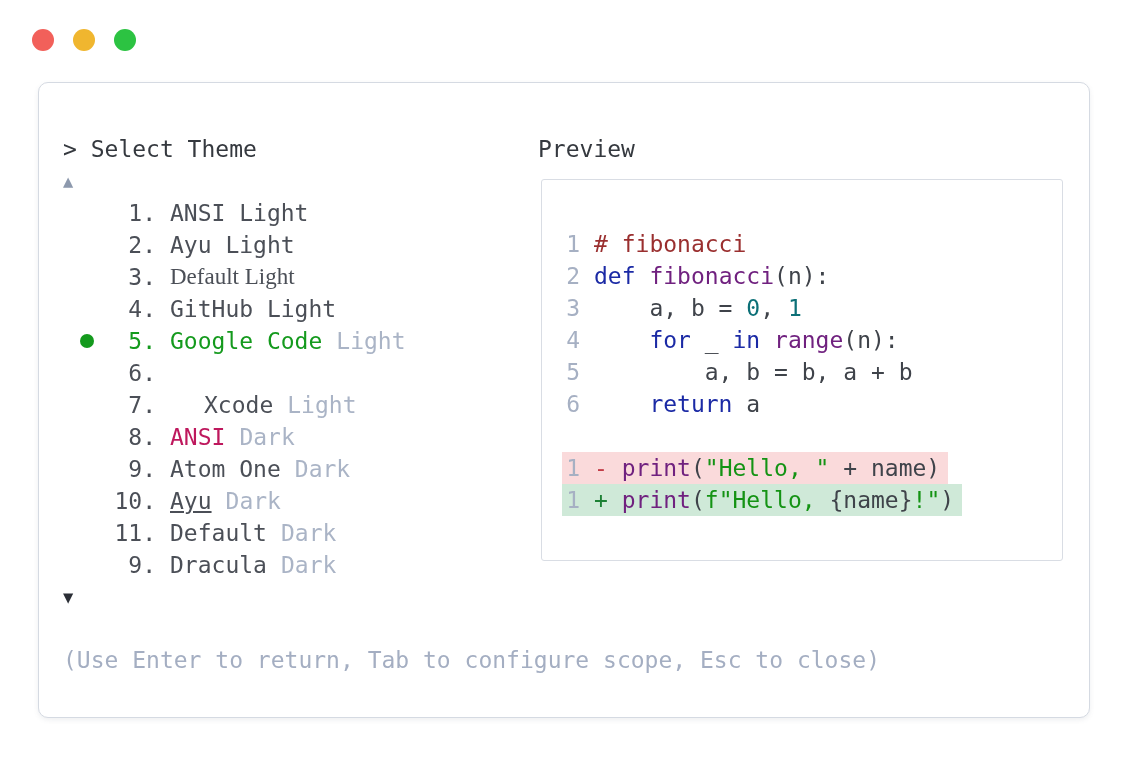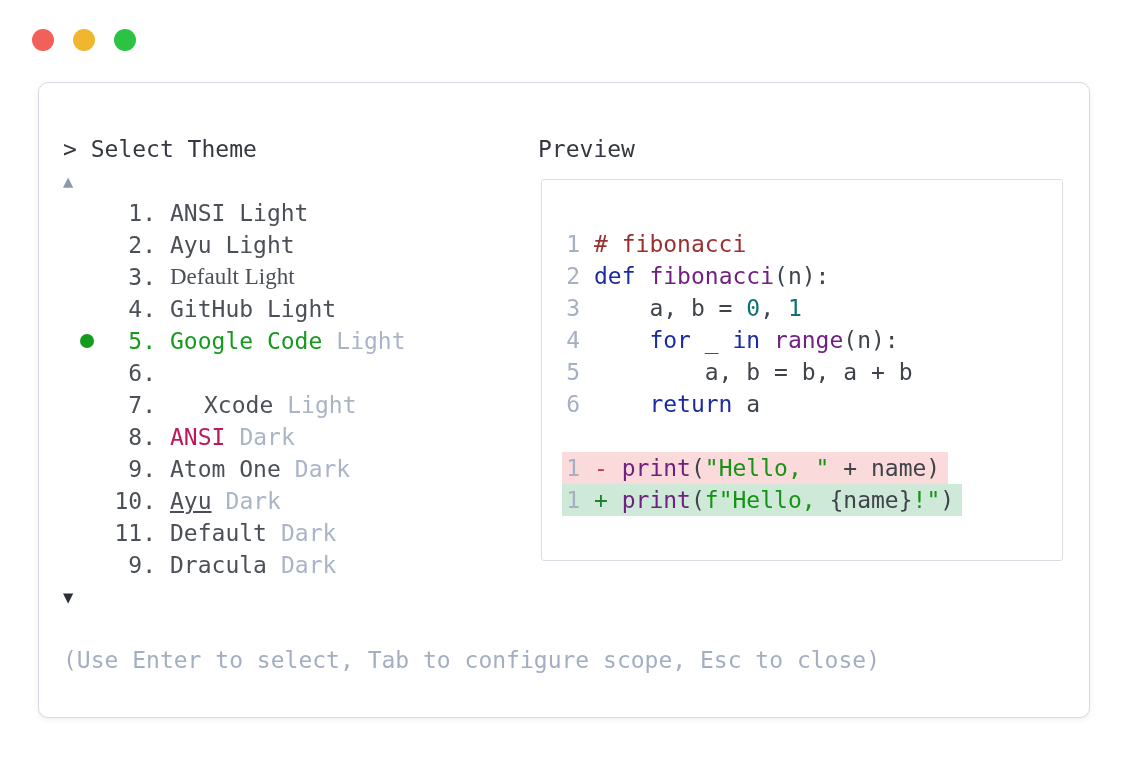--- a/index.html
+++ b/index.html
@@ -129,21 +129,21 @@
             <span class="tsuffix" style="color: rgb(170, 180, 198);">Dark</span>
           </div>
           <div class="titem">
             <span class="bullet"></span>
             <span class="tnum" style="color: rgb(75, 79, 87);">9.</span>
             <span class="tname" style="color: rgb(75, 79, 87);">Dracula</span>
             <span class="tsuffix" style="color: rgb(170, 180, 198);">Dark</span>
           </div>
         </div>
       <div class="scroll-down">▼</div>
-      <div class="help">(Use Enter to select, Tab to configure scope, Esc to close)</div>
+      <div class="help">(Use Enter to return, Tab to configure scope, Esc to close)</div>
     </div>
 
     <div class="preview-label">Preview</div>
     <div class="preview-box">
       <div id="code-lines">
           <div class="crow"><span class="cbar"><span class="lnum">1</span><span style="color: rgb(154, 47, 47);"># fibonacci</span></span></div>
           <div class="crow"><span class="cbar"><span class="lnum">2</span><span style="color: rgb(27, 42, 165); margin-top: 28px;">def</span><span style="color: rgb(63, 67, 74);"> </span><span style="color: rgb(112, 33, 127);">fibonacci</span><span style="color: rgb(63, 67, 74);">(n):</span></span></div>
           <div class="crow"><span class="cbar"><span class="lnum">3</span><span style="color: rgb(63, 67, 74);">    a, b = </span><span style="color: rgb(12, 112, 119);">0</span><span style="color: rgb(63, 67, 74);">, </span><span style="color: rgb(12, 112, 119);">1</span></span></div>
           <div class="crow"><span class="cbar"><span class="lnum">4</span><span style="color: rgb(63, 67, 74);">    </span><span style="color: rgb(27, 42, 165);">for</span><span style="color: rgb(63, 67, 74);"> _ </span><span style="color: rgb(27, 42, 165);">in</span><span style="color: rgb(63, 67, 74);"> </span><span style="color: rgb(112, 33, 127);">range</span><span style="color: rgb(63, 67, 74);">(n):</span></span></div>
           <div class="crow"><span class="cbar"><span class="lnum">5</span><span style="color: rgb(63, 67, 74);">        a, b = b, a + b</span></span></div>

